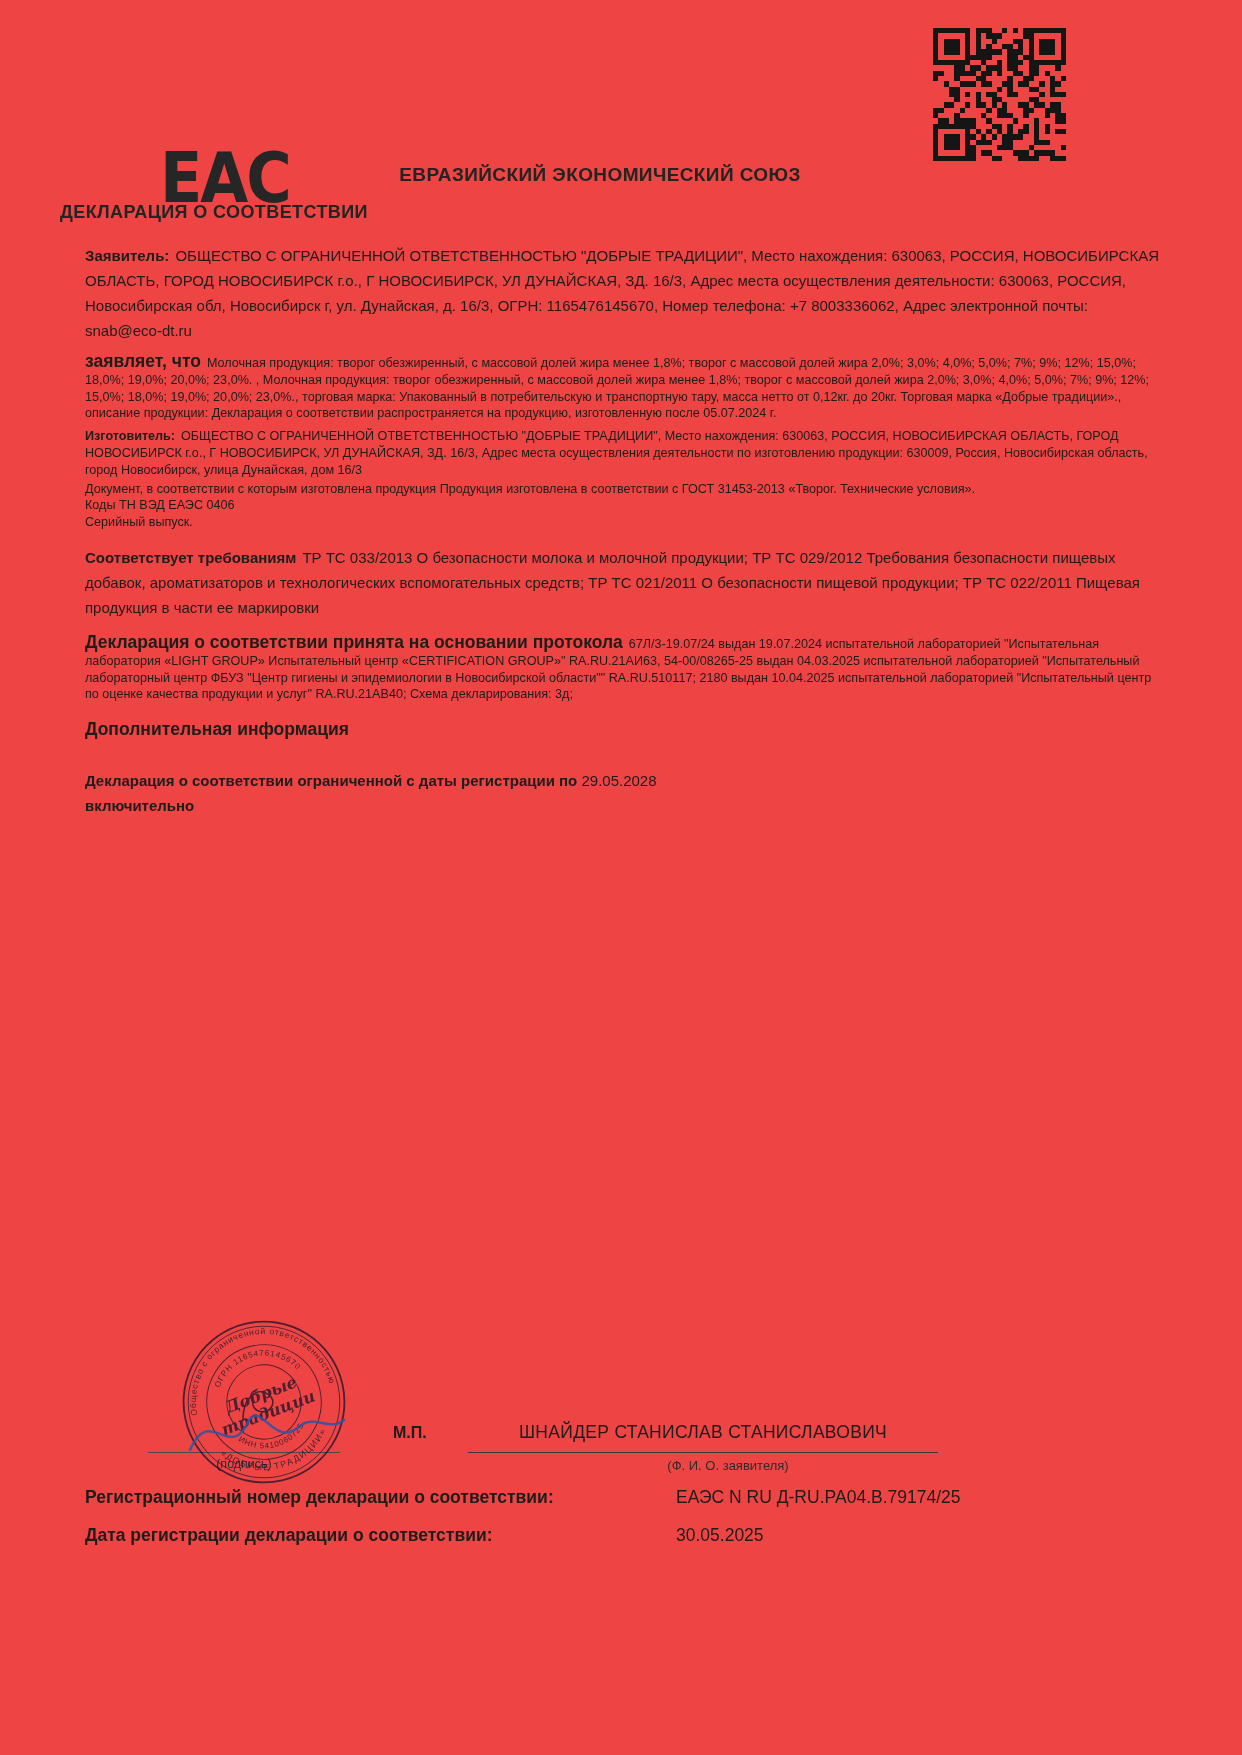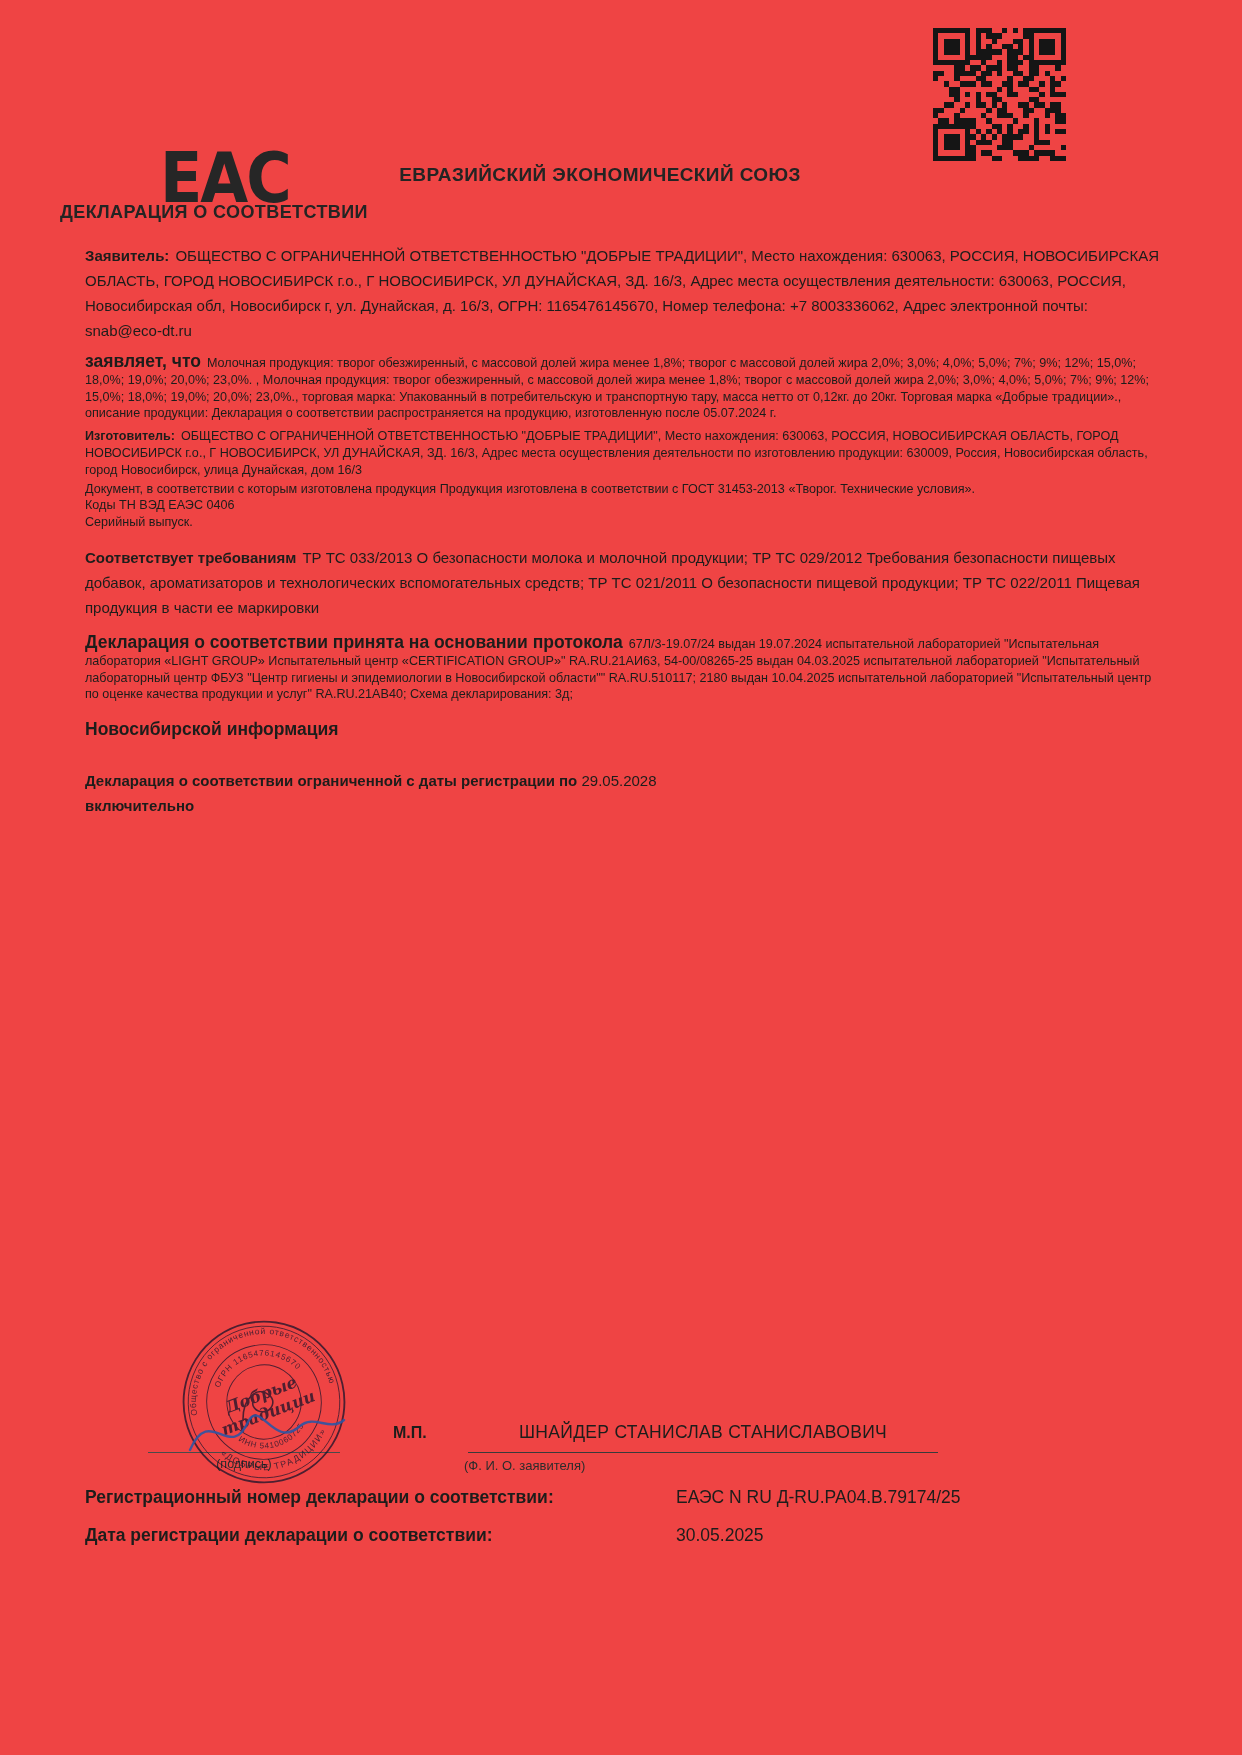--- a/index.html
+++ b/index.html
@@ -32,21 +32,21 @@
   .lbl-lg{font-weight:bold;font-size:17.5px;margin-right:6px;}
   .mb12{margin-bottom:12px;} .mb6{margin-bottom:6px;} .mb14{margin-bottom:14px;}
   .mb16{margin-bottom:16px;} .mb2{margin-bottom:2px;}
   .sec-head{font-size:17.5px;font-weight:bold;margin:0 0 4px 0;}
   .validity{margin-top:28px;}
   .validity .date{font-weight:normal;}
   
   .mp{position:absolute;left:393px;top:1424px;font-size:16px;font-weight:600;}
   .fio-name{position:absolute;left:468px;top:1422px;width:470px;text-align:center;font-size:17.5px;letter-spacing:.3px;}
   .fio-line{position:absolute;left:468px;top:1452px;width:470px;border-top:1.6px solid #3a3a3a;}
-  .fio-caption{position:absolute;left:464px;top:1458px;width:470px;text-align:left;font-size:13px;color:#2c2c2c;}
+  .fio-caption{position:absolute;left:493px;top:1458px;width:470px;text-align:center;font-size:13px;color:#2c2c2c;}
   .sign-line{position:absolute;left:148px;top:1452px;width:192px;border-top:1.4px solid #4a4a4a;}
   .sign-caption{position:absolute;left:148px;top:1457px;width:192px;text-align:center;font-size:12.5px;color:#2c2c2c;}
   .reg-row-label{position:absolute;left:85px;font-size:17.5px;font-weight:bold;}
   .reg-row-value{position:absolute;left:676px;font-size:17.5px;}
   .reg1{top:1487px;} .reg2{top:1525px;}
   
   .stamp{
     position:absolute;left:148px;top:1286px;width:232px;height:232px;
     transform:rotate(-13deg);opacity:.88;mix-blend-mode:multiply;z-index:5;
   }
@@ -393,21 +393,21 @@
     <p class="p-sm mb2"><b class="lbl">Изготовитель:</b><span>ОБЩЕСТВО С ОГРАНИЧЕННОЙ ОТВЕТСТВЕННОСТЬЮ "ДОБРЫЕ ТРАДИЦИИ", Место нахождения: 630063, РОССИЯ, НОВОСИБИРСКАЯ ОБЛАСТЬ, ГОРОД НОВОСИБИРСК г.о., Г НОВОСИБИРСК,   УЛ ДУНАЙСКАЯ, ЗД. 16/3, Адрес места осуществления деятельности по изготовлению продукции: 630009, Россия, Новосибирская область, город Новосибирск, улица Дунайская, дом 16/3</span></p>
 
     <p class="p-sm">Документ, в соответствии с которым изготовлена продукция  Продукция изготовлена в соответствии с ГОСТ 31453-2013 «Творог. Технические условия».</p>
     <p class="p-sm">Коды ТН ВЭД ЕАЭС  0406</p>
     <p class="p-sm mb14">Серийный выпуск.</p>
 
     <p class="p-lg mb14"><b class="lbl">Соответствует требованиям</b><span>ТР ТС 033/2013 О безопасности молока и молочной продукции; ТР ТС 029/2012 Требования безопасности пищевых добавок, ароматизаторов и технологических вспомогательных средств; ТР ТС 021/2011 О безопасности пищевой продукции; ТР ТС 022/2011 Пищевая продукция в части ее маркировки</span></p>
 
     <p class="p-sm mb16"><b class="lbl-lg">Декларация о соответствии принята на основании протокола</b><span>67Л/3-19.07/24 выдан 19.07.2024 испытательной лабораторией "Испытательная лаборатория «LIGHT GROUP»  Испытательный центр «CERTIFICATION GROUP»" RA.RU.21АИ63, 54-00/08265-25 выдан 04.03.2025  испытательной лабораторией "Испытательный лабораторный центр  ФБУЗ "Центр гигиены и эпидемиологии в Новосибирской области"" RA.RU.510117; 2180 выдан 10.04.2025  испытательной лабораторией "Испытательный центр по оценке качества продукции и услуг" RA.RU.21АВ40; Схема декларирования: 3д;</span></p>
 
-    <p class="sec-head">Новосибирской информация</p>
+    <p class="sec-head">Дополнительная информация</p>
 
     <p class="p-lg validity"><b>Декларация о соответствии ограниченной с даты регистрации по</b>
       <span class="date">29.05.2028</span><br>
       <b>включительно</b></p>
 
   </div>
 
   <div class="stamp">
     <svg viewBox="0 0 300 300" width="232" height="232">
       <defs>

